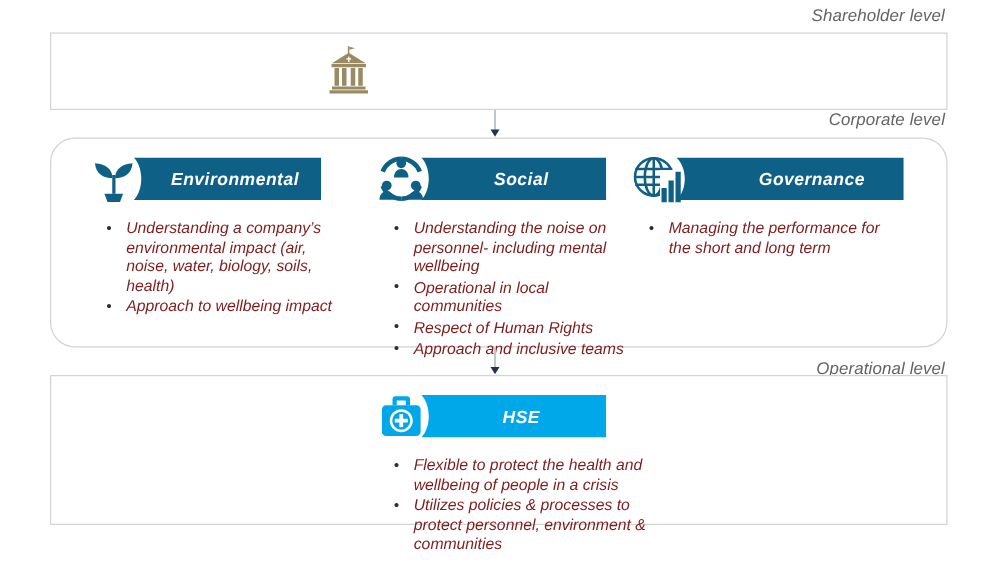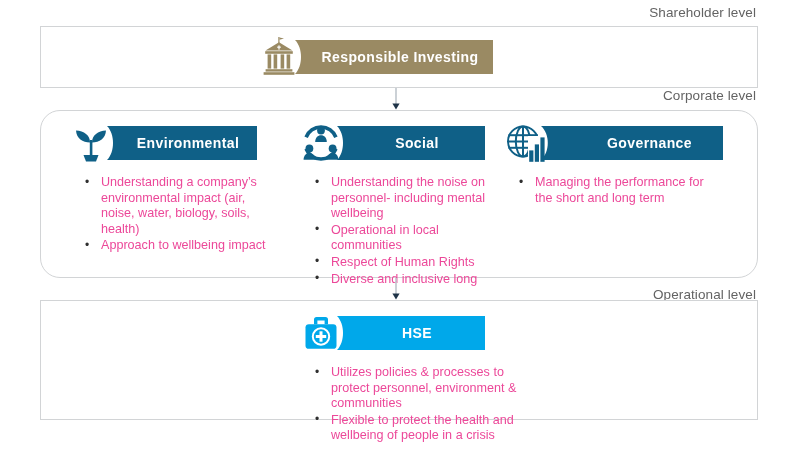--- a/index.html
+++ b/index.html
@@ -11,20 +11,21 @@
     height: 450px;
     background: #ffffff;
     font-family: "Liberation Sans", sans-serif;
     color: #3a3a3a;
     overflow: hidden;
   }
   #canvas {
     position: relative;
     width: 800px;
     height: 450px;
+    font-style: italic;
   }
 
   
   .level-label {
     position: absolute;
     right: 44px;
     font-size: 13.5px;
     color: #636363;
     letter-spacing: 0.1px;
     white-space: nowrap;
@@ -138,21 +139,21 @@
   ul.bullets {
     list-style: none;
     margin: 10px 0 0 0;
     padding: 0;
   }
   ul.bullets li {
     position: relative;
     padding-left: 20px;
     font-size: 12.6px;
     line-height: 15.6px;
-    color: #ec4899;
+    color: #7f1d1d;
     margin-bottom: 1px;
   }
   ul.bullets li::before {
     content: "\2022";
     position: absolute;
     left: 4px;
     top: -0.5px;
     color: #2f2f2f;
     font-size: 12px;
   }
@@ -194,26 +195,20 @@
             <rect x="16.6" y="19.4" width="3.6" height="14.2"></rect>
             <rect x="23.6" y="19.4" width="3.6" height="14.2"></rect>
             <rect x="29.6" y="19.4" width="3.6" height="14.2"></rect>
 
             <rect x="8.6" y="34.2" width="26.8" height="2.4"></rect>
             <rect x="6.6" y="37.2" width="30.8" height="2.6"></rect>
           </g>
         </svg>
       </span>
 
-      <span class="ribbon">
-        <svg class="ribbon-shape" viewBox="0 0 198 34" preserveAspectRatio="none" aria-hidden="true">
-          <path d="M0 0 H198 V34 H0 C8 26 8 8 0 0 Z" fill="#9a8a63"></path>
-        </svg>
-        <span class="ribbon-text">Responsible  Investing</span>
-      </span>
     </div>
   </div>
 
   <div class="connector" id="connector-top">
     <svg width="14" height="23" viewBox="0 0 14 23" aria-hidden="true">
       <line x1="7" y1="0" x2="7" y2="16" stroke="#bfc6cc" stroke-width="1.6"></line>
       <path d="M3.4 15.6 H10.6 L7 21.4 Z" fill="#1f3448"></path>
     </svg>
   </div>
 
@@ -274,21 +269,21 @@
           <svg class="ribbon-shape" viewBox="0 0 148 34" preserveAspectRatio="none" aria-hidden="true">
             <path d="M0 0 H148 V34 H0 C8 26 8 8 0 0 Z" fill="#0f6087"></path>
           </svg>
           <span class="ribbon-text">Social</span>
         </span>
       </div>
       <ul class="bullets">
         <li>Understanding the noise on personnel- including mental wellbeing</li>
         <li>Operational in local communities</li>
         <li>Respect of Human Rights</li>
-        <li>Diverse and inclusive long</li>
+        <li>Approach and inclusive teams</li>
       </ul>
     </div>
 
     <div class="col" id="col-governance">
       <div class="header-row">
         <span class="node-icon">
           <svg width="44" height="44" viewBox="0 0 44 44" aria-hidden="true">
             <g fill="none" stroke="#0f6087" stroke-width="2">
               <circle cx="20" cy="20.5" r="15"></circle>
               <ellipse cx="20" cy="20.5" rx="7.2" ry="15"></ellipse>
@@ -347,19 +342,19 @@
           </svg>
         </span>
         <span class="ribbon">
           <svg class="ribbon-shape" viewBox="0 0 148 34" preserveAspectRatio="none" aria-hidden="true">
             <path d="M0 0 H148 V34 H0 C8 26 8 8 0 0 Z" fill="#00a8ea"></path>
           </svg>
           <span class="ribbon-text">HSE</span>
         </span>
       </div>
       <ul class="bullets">
+        <li>Flexible to protect the health and wellbeing of people in a crisis</li>
         <li>Utilizes policies &amp; processes to protect personnel, environment &amp; communities</li>
-        <li>Flexible to protect the health and wellbeing of people in a crisis</li>
       </ul>
     </div>
   </div>
 
 </div>
 
 </body></html>

